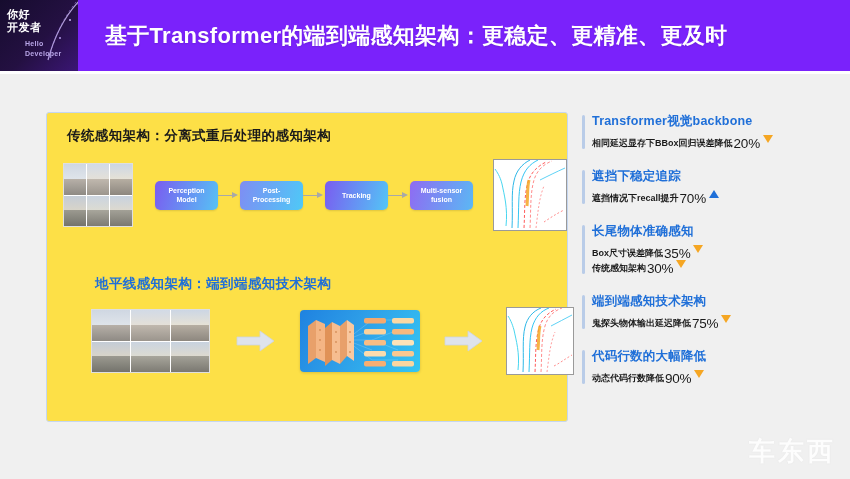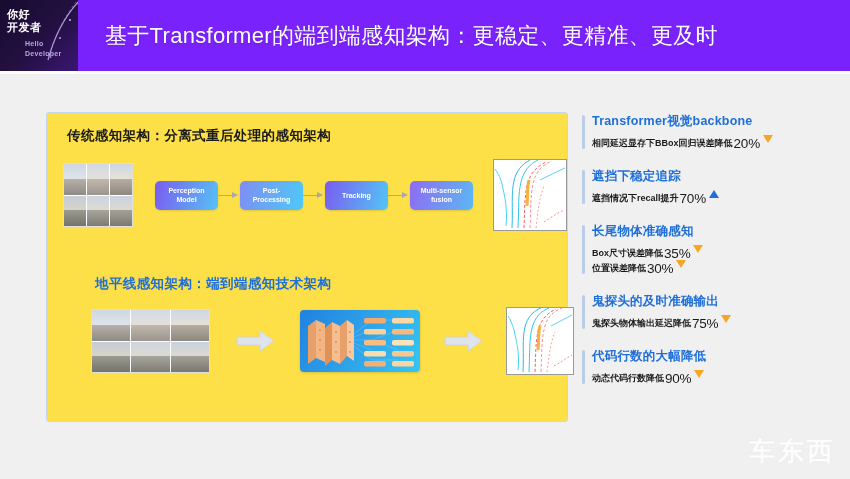--- a/index.html
+++ b/index.html
@@ -31,21 +31,21 @@
     position:absolute; left:25px; top:39px;
     color:#b9a6e8; font-size:7px; font-weight:bold; line-height:10px;
     letter-spacing:.3px;
   }
   .logo-swoosh {
     position:absolute; right:-6px; top:-4px; width:52px; height:66px;
   }
   .header-title {
     position:absolute; left:105px; top:0; height:71px;
     display:flex; align-items:center;
-    color:#ffffff; font-size:22px; font-weight:normal;
+    color:#ffffff; font-size:22px; font-weight:bold;
     letter-spacing:.3px;
     text-shadow:0 1px 2px rgba(0,0,0,.12);
   }
   .header-underline {
     position:absolute; left:0; top:71px; width:850px; height:3px;
     background:#ffffff;
   }
 
   
   .card {
@@ -399,28 +399,28 @@
   </div>
 
   <div class="metric">
     <div class="metric-title">长尾物体准确感知</div>
     <div class="metric-line">
       <span>Box尺寸误差降低 </span>
       <span class="val">35%</span>
       <span class="tri down"></span>
     </div>
     <div class="metric-line">
-      <span>位置误差降低 </span>
+      <span>传统感知架构 </span>
       <span class="val">30%</span>
       <span class="tri down"></span>
     </div>
   </div>
 
   <div class="metric">
-    <div class="metric-title">鬼探头的及时准确输出</div>
+    <div class="metric-title">端到端感知技术架构</div>
     <div class="metric-line">
       <span>鬼探头物体输出延迟降低 </span>
       <span class="val">75%</span>
       <span class="tri down"></span>
     </div>
   </div>
 
   <div class="metric">
     <div class="metric-title">代码行数的大幅降低</div>
     <div class="metric-line">

